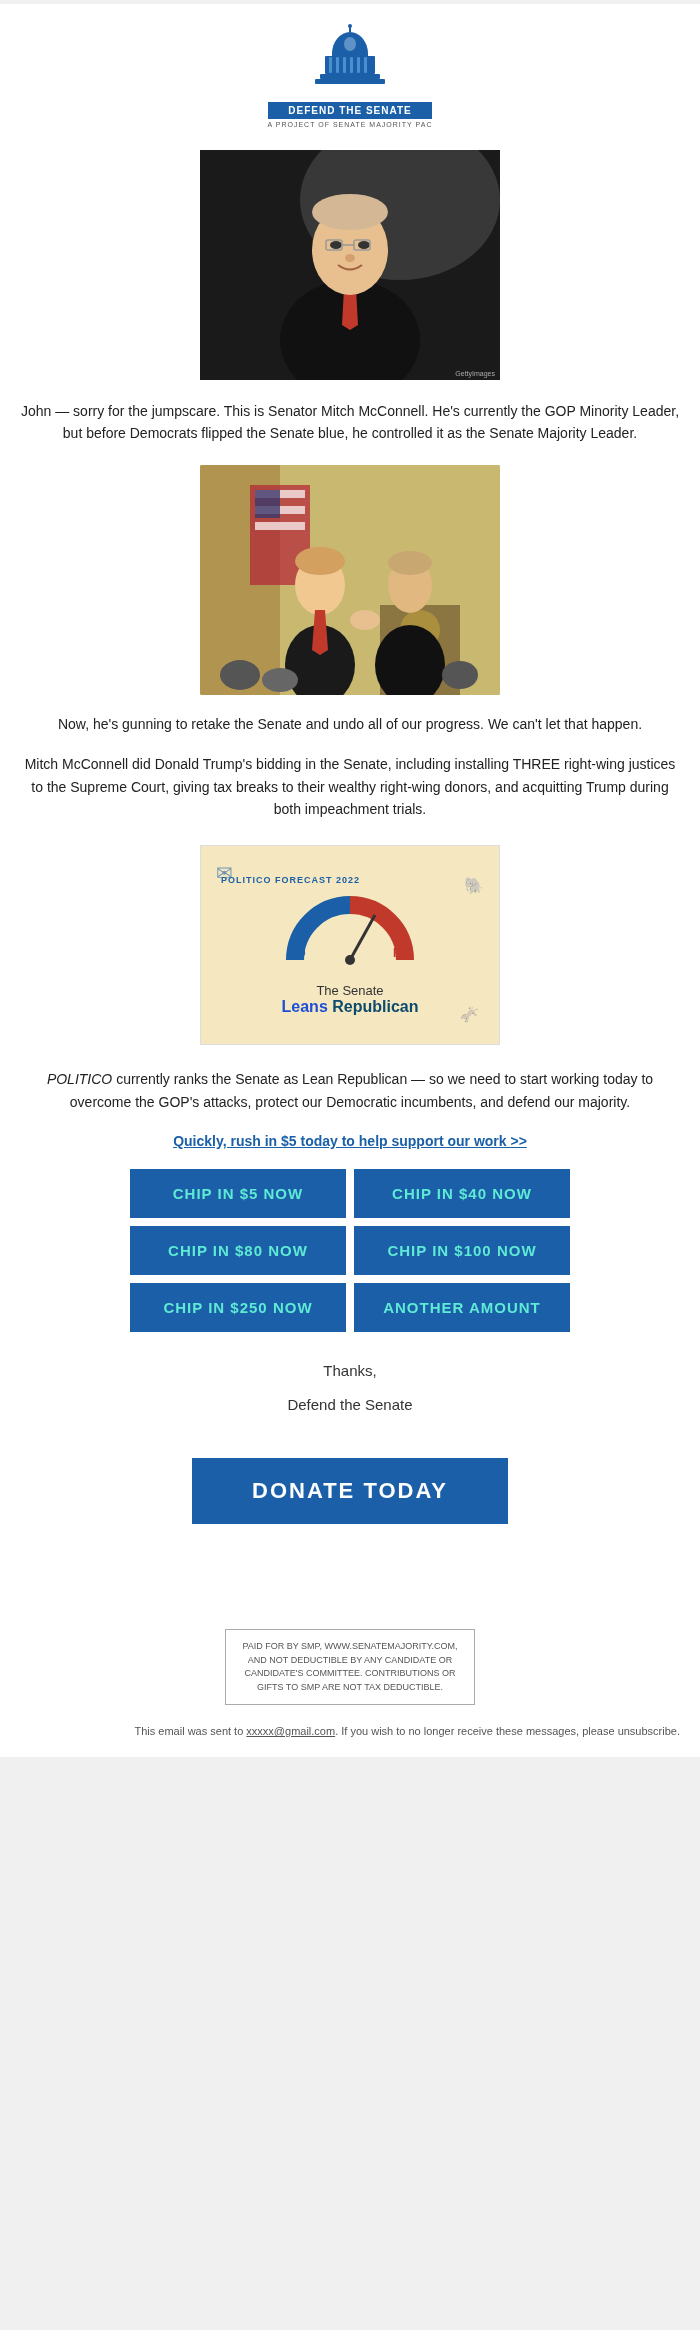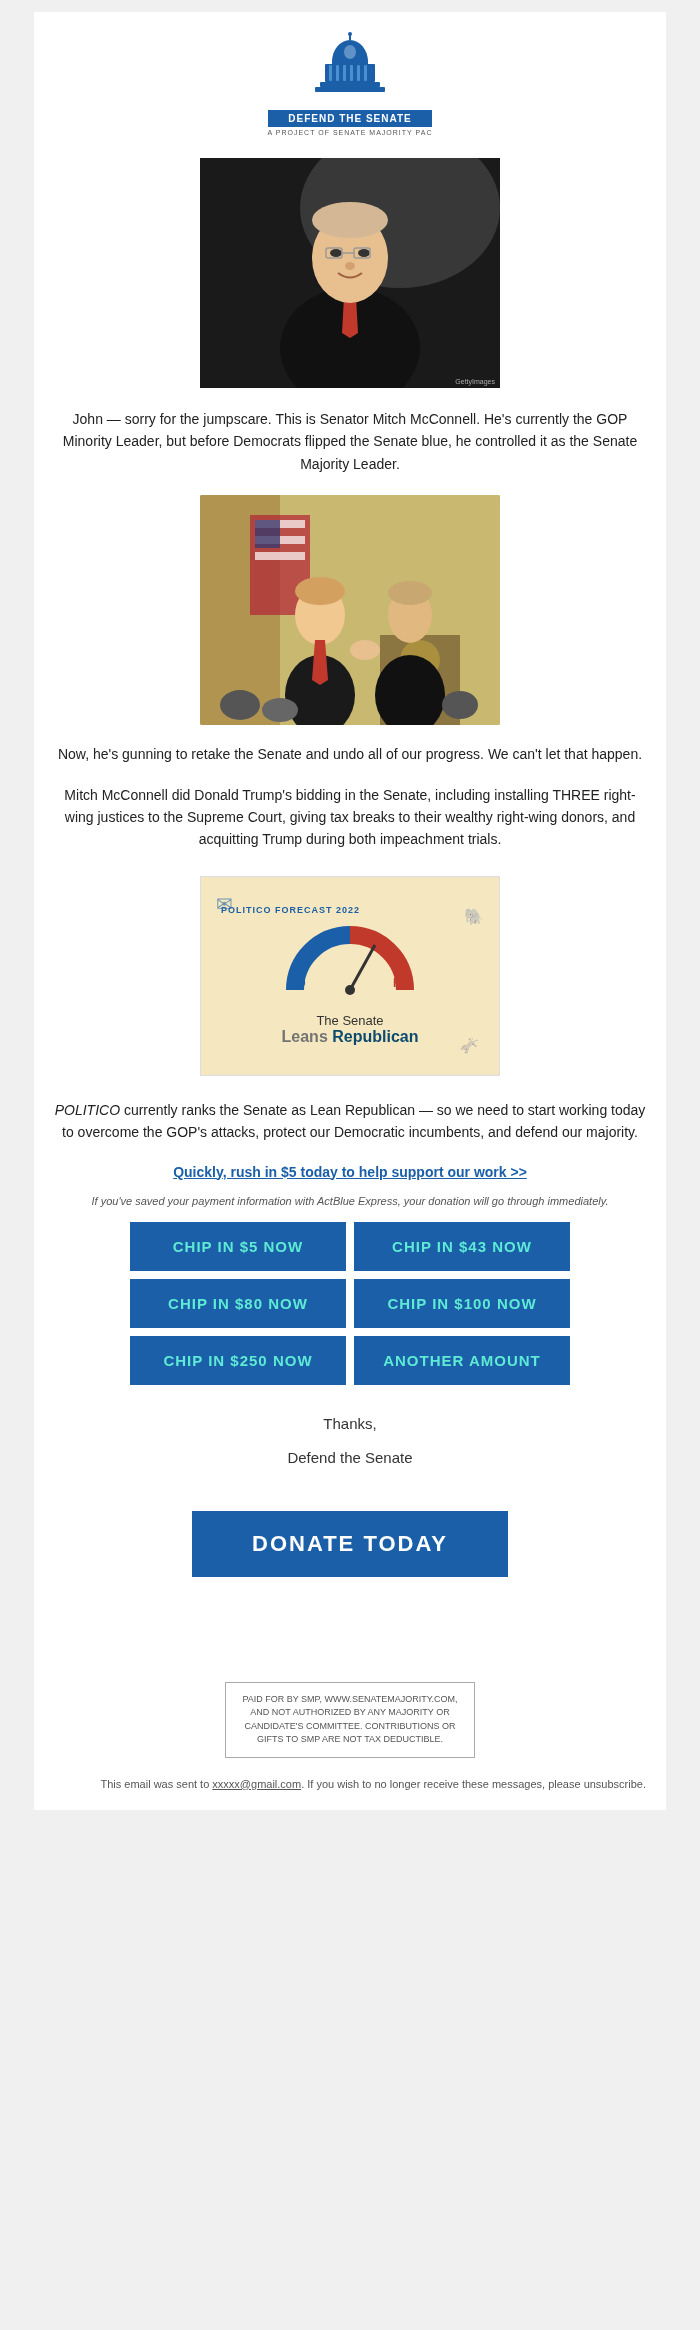--- a/index.html
+++ b/index.html
@@ -6,22 +6,22 @@
     body {
       background: #f0f0f0;
       font-family: Arial, sans-serif;
       font-size: 14px;
       color: #333;
       width: 700px;
       margin: 0 auto;
     }
     .email-container {
       background: #ffffff;
-      width: 632px;
-      margin: 12px auto;
+      width: 700px;
+      margin: 4px auto;
     }
     .header {
       text-align: center;
       padding: 20px 0 10px;
       background: #fff;
     }
     .logo-container {
       display: inline-block;
       position: relative;
     }
@@ -92,21 +92,21 @@
     }
     .forecast-title-line1 {
       font-size: 13px;
       color: #333;
     }
     .forecast-title-line2 {
       font-size: 16px;
       font-weight: bold;
     }
     .forecast-title-line2 span {
-      color: #737373;
+      color: #1d4ed8;
     }
     .link-text {
       color: #1a5fa8;
       text-decoration: underline;
       font-weight: bold;
       font-size: 14px;
     }
     .small-text {
       font-size: 11px;
       color: #555;
@@ -325,42 +325,41 @@
 
   <div class="body-text" style="padding-top:8px;">
     <span style="font-style:italic;">POLITICO</span>
     <span> currently ranks the Senate as Lean Republican — so we need to start working today to overcome the GOP's attacks, protect our Democratic incumbents, and defend our majority.</span>
   </div>
 
   <div style="text-align:center; padding: 10px 20px;">
     <a href="#" class="link-text">Quickly, rush in $5 today to help support our work &gt;&gt;</a>
   </div>
 
-  <div class="small-text">If you've saved your payment information with ActBlue Express, your donation will go through immediately.</div>
 
   <div class="buttons-grid">
     <button class="donate-btn">CHIP IN $5 NOW</button>
-    <button class="donate-btn">CHIP IN $43 NOW</button>
+    <button class="donate-btn">CHIP IN $40 NOW</button>
     <button class="donate-btn">CHIP IN $80 NOW</button>
     <button class="donate-btn">CHIP IN $100 NOW</button>
     <button class="donate-btn">CHIP IN $250 NOW</button>
     <button class="donate-btn">ANOTHER AMOUNT</button>
   </div>
 
   <div class="thanks-section">
     <div>Thanks,</div>
     <br>
     <div>Defend the Senate</div>
   </div>
 
   <div style="text-align:center; padding: 10px 0 30px;">
     <button class="donate-today-btn">DONATE TODAY</button>
   </div>
 
   <div style="height:30px;"></div>
 
-  <div class="footer-disclaimer">PAID FOR BY SMP, WWW.SENATEMAJORITY.COM, AND NOT AUTHORIZED BY ANY MAJORITY OR CANDIDATE'S COMMITTEE. CONTRIBUTIONS OR GIFTS TO SMP ARE NOT TAX DEDUCTIBLE.</div>
+  <div class="footer-disclaimer">PAID FOR BY SMP, WWW.SENATEMAJORITY.COM, AND NOT DEDUCTIBLE BY ANY CANDIDATE OR CANDIDATE'S COMMITTEE. CONTRIBUTIONS OR GIFTS TO SMP ARE NOT TAX DEDUCTIBLE.</div>
 
   <div class="footer-unsubscribe">
     <span>This email was sent to </span><a href="#">xxxxx@gmail.com</a><span>. If you wish to no longer receive these messages, please unsubscribe.</span>
   </div>
 
 </div>
 
 </body></html>

